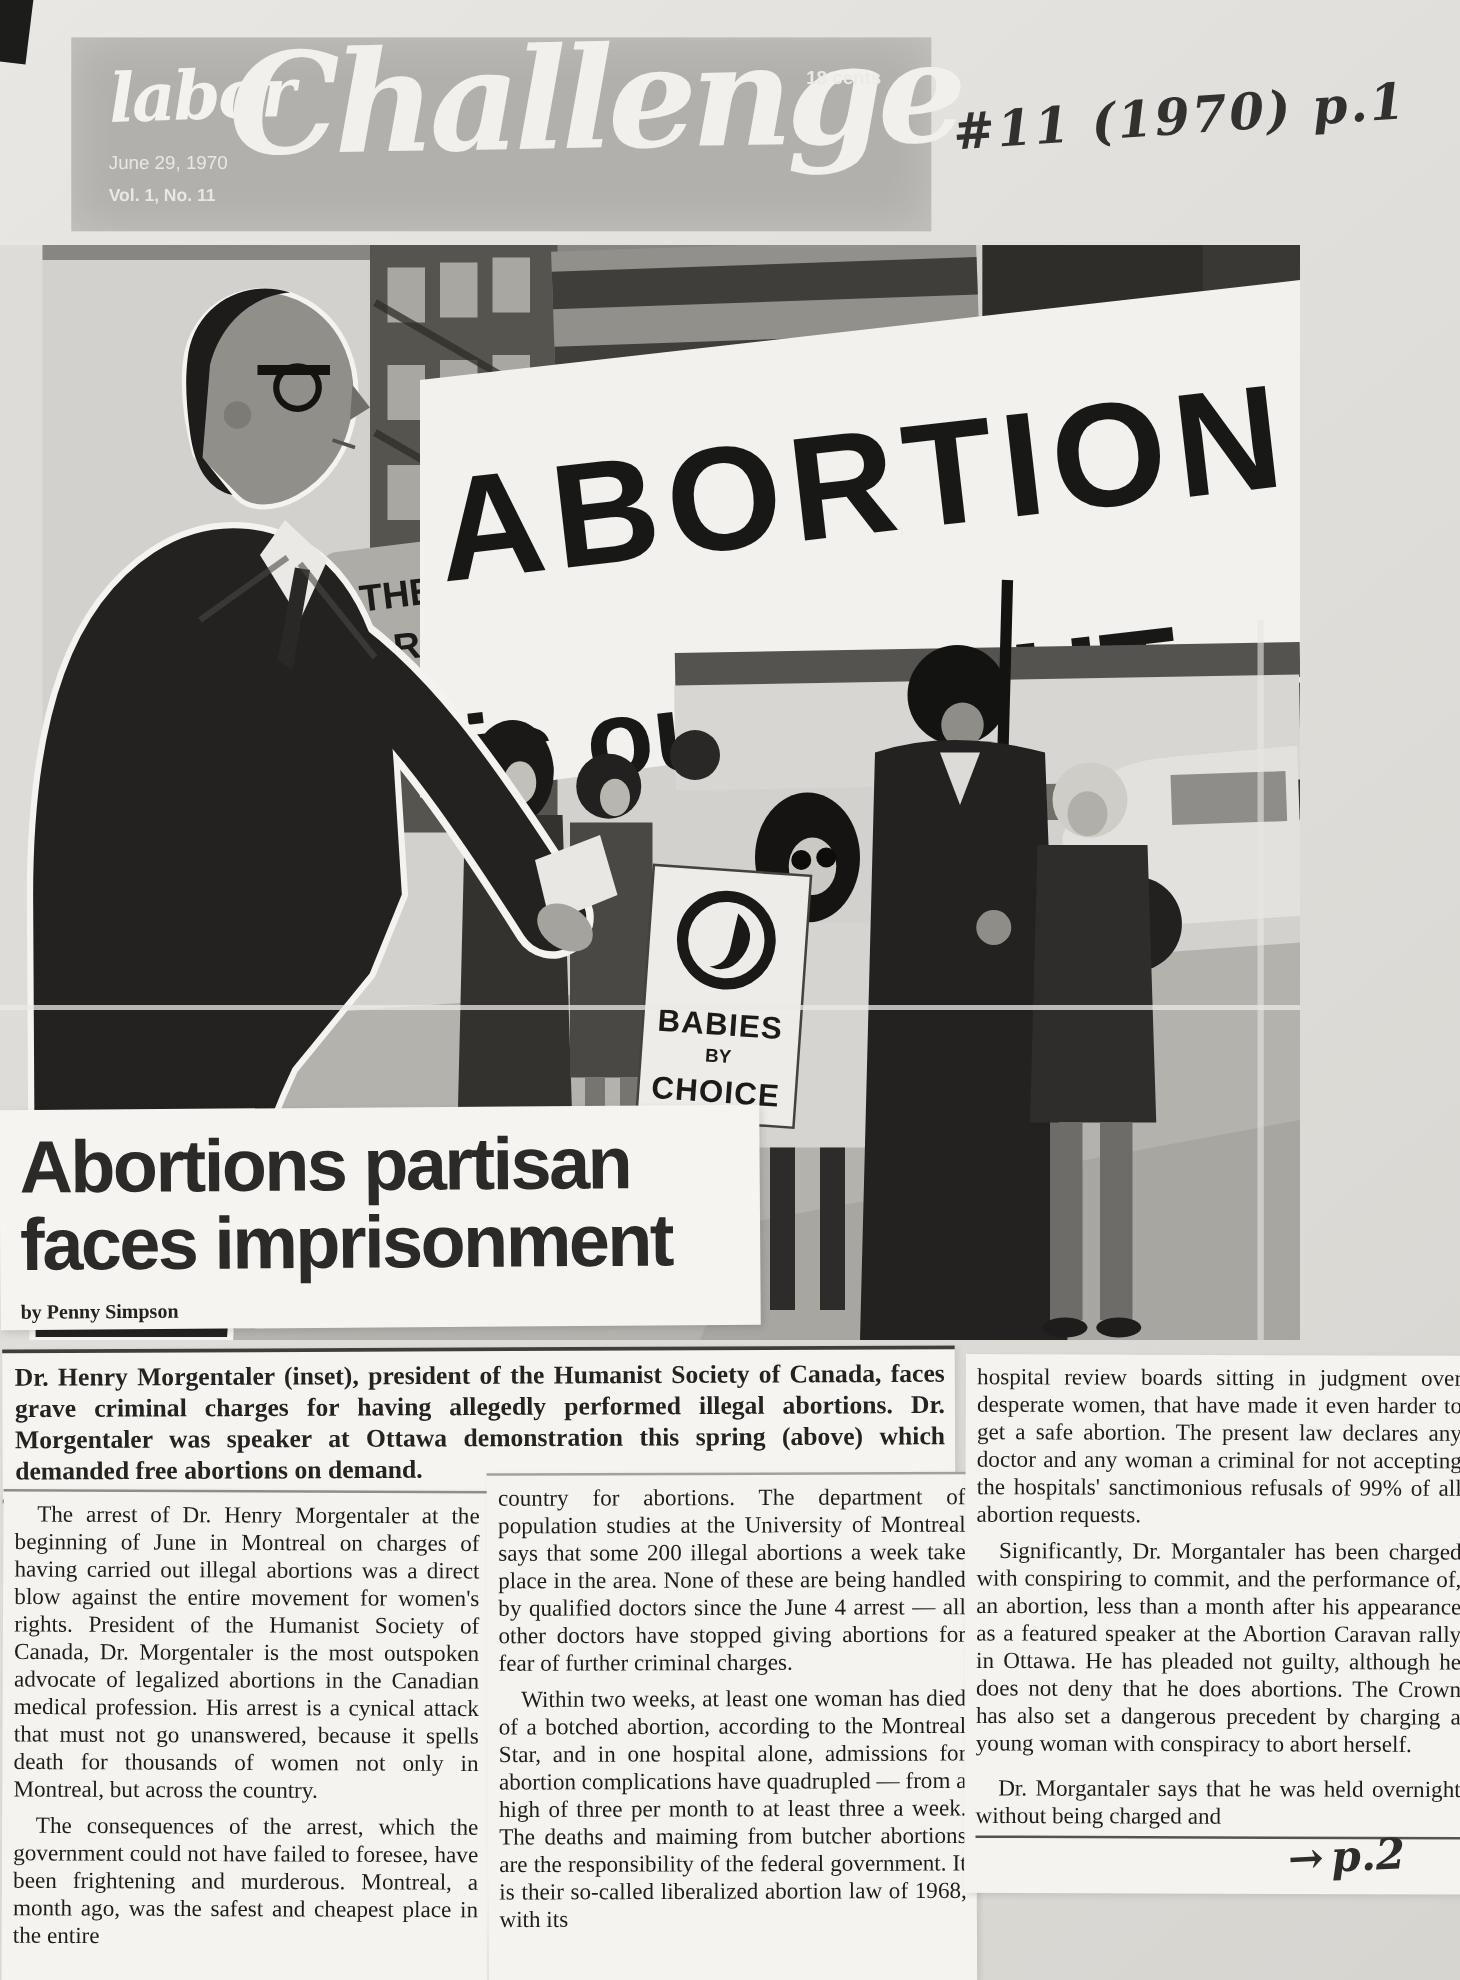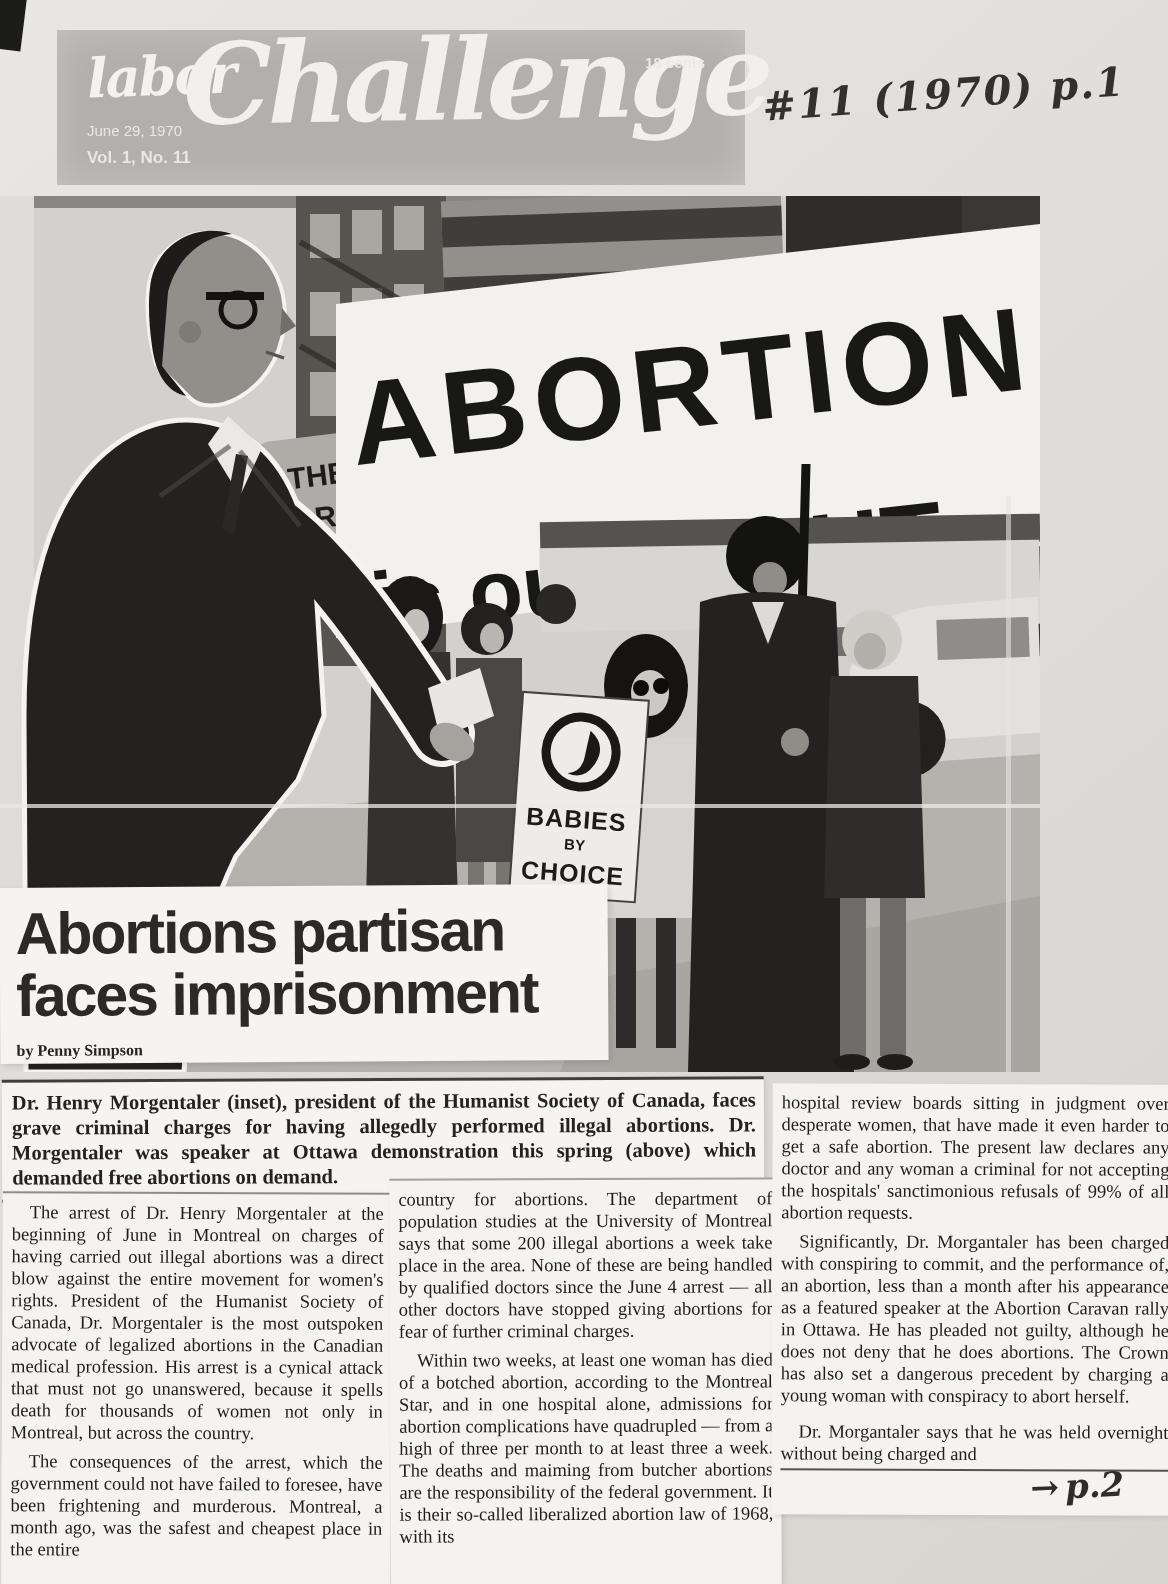--- a/index.html
+++ b/index.html
@@ -15,21 +15,21 @@
     box-shadow:inset 0 0 40px rgba(255,255,255,.25);}
   .mast-labor{position:absolute;left:30px;top:14px;font-family:"DejaVu Serif",serif;font-style:italic;font-weight:bold;
     font-size:54px;letter-spacing:-2px;color:#f4f2ee;transform:rotate(-2deg);}
   .mast-challenge{position:absolute;left:126px;top:-16px;font-family:"DejaVu Serif",serif;font-style:italic;font-weight:bold;
     font-size:112px;letter-spacing:-5px;color:#f2f0ec;transform:rotate(-1deg);white-space:nowrap;}
   .mast-price{position:absolute;right:40px;top:24px;font-family:"Liberation Sans",sans-serif;font-weight:bold;
     font-size:15px;color:#eceae6;}
   .mast-date{position:absolute;left:30px;top:92px;font-family:"Liberation Sans",sans-serif;font-weight:normal;
     font-size:15px;color:#e9e7e3;}
   .mast-issue{position:absolute;left:30px;top:118px;font-family:"Liberation Sans",sans-serif;font-weight:bold;
-    font-size:17px;color:#e9e7e3;}
+    font-size:14px;color:#e9e7e3;}
   
   .anno-top{position:absolute;left:762px;top:70px;font-family:"DejaVu Serif",serif;font-style:italic;font-weight:bold;
     font-size:40px;color:#33312f;transform:rotate(-4deg);letter-spacing:2px;white-space:nowrap;}
   
   .photo{position:absolute;left:0;top:196px;width:1040px;height:876px;}
   .photo svg{display:block;width:100%;height:100%;}
   .banner-text{font-family:"Liberation Sans",sans-serif;font-weight:bold;fill:#181816;}
   .sign-text{font-family:"Liberation Sans",sans-serif;font-weight:bold;fill:#1d1b19;}
   
   .headline-block{position:absolute;left:0;top:886px;width:584px;background:#f6f4f0;

